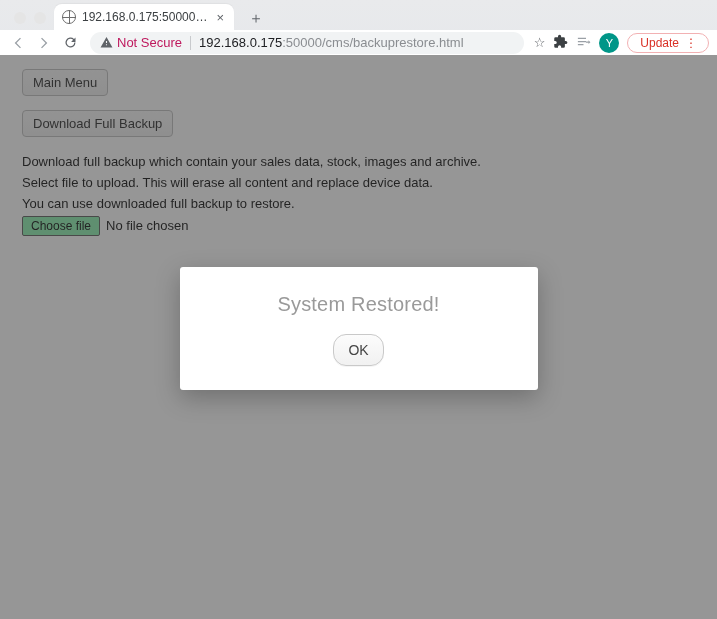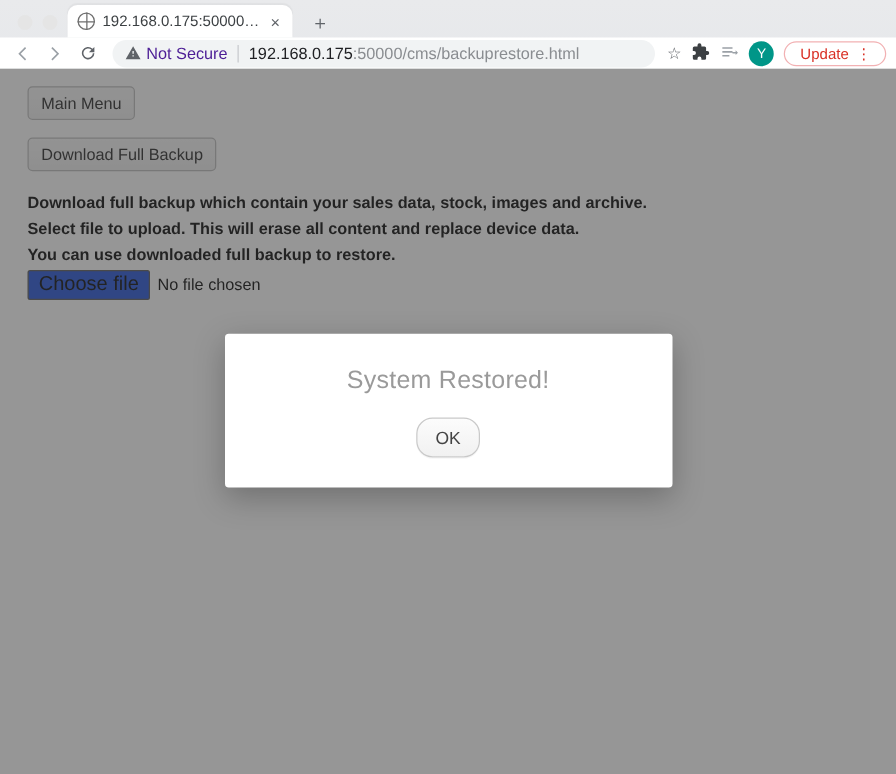--- a/index.html
+++ b/index.html
@@ -69,21 +69,21 @@
     width:20px; height:20px; display:flex; align-items:center; justify-content:center;
     color:#9aa0a6;
   }
   .navicon.active { color:#5f6368; }
   .omnibox {
     flex:1; height:22px; margin: 0 4px;
     background:#f1f3f4; border-radius:12px;
     display:flex; align-items:center; padding:0 10px; gap:8px;
     font-size:13px;
   }
-  .omnibox .secure { display:flex; align-items:center; gap:4px; color:#4c1d95; }
+  .omnibox .secure { display:flex; align-items:center; gap:4px; color:#be185d; }
   .omnibox .secure svg { fill:#5f6368; }
   .omnibox .sep { width:1px; height:14px; background:#c8cacd; }
   .omnibox .url { color:#8a8d91; white-space:nowrap; overflow:hidden; }
   .omnibox .url .host { color:#202124; }
   .righticons { display:flex; align-items:center; gap:8px; }
   .star { color:#5f6368; }
   .ext  { color:#3c4043; }
   .avatar {
     width:20px; height:20px; border-radius:50%;
     background:#009688; color:#fff; font-size:11px;
@@ -107,24 +107,24 @@
   .btn {
     display:inline-block;
     background: linear-gradient(#f8f8f8,#efefef);
     border:1px solid #bdbdbd;
     border-radius:4px;
     padding:5px 10px;
     font-size:13px;
     color:#222;
     margin-bottom:14px;
   }
-  .desc { font-size:13px; line-height:1.45; margin:2px 0;font-weight:bold; }
+  .desc { font-size:13px; line-height:1.45; margin:2px 0; }
   .filepick { display:flex; align-items:center; gap:6px; margin:2px 0 14px; }
   .choose {
-    border:1px solid #555; background:#1d4ed8; padding:2px 8px; font-size:16px;
+    border:1px solid #555; background:#86efac; padding:2px 8px; font-size:12px;
     border-radius:2px;
   }
   .nofile { font-size:13px; }
 
   
   .overlay {
     position:absolute; inset:0;
     background: rgba(63,63,63,0.55);
     display:flex; align-items:flex-start; justify-content:center;
     padding-top: 212px;

